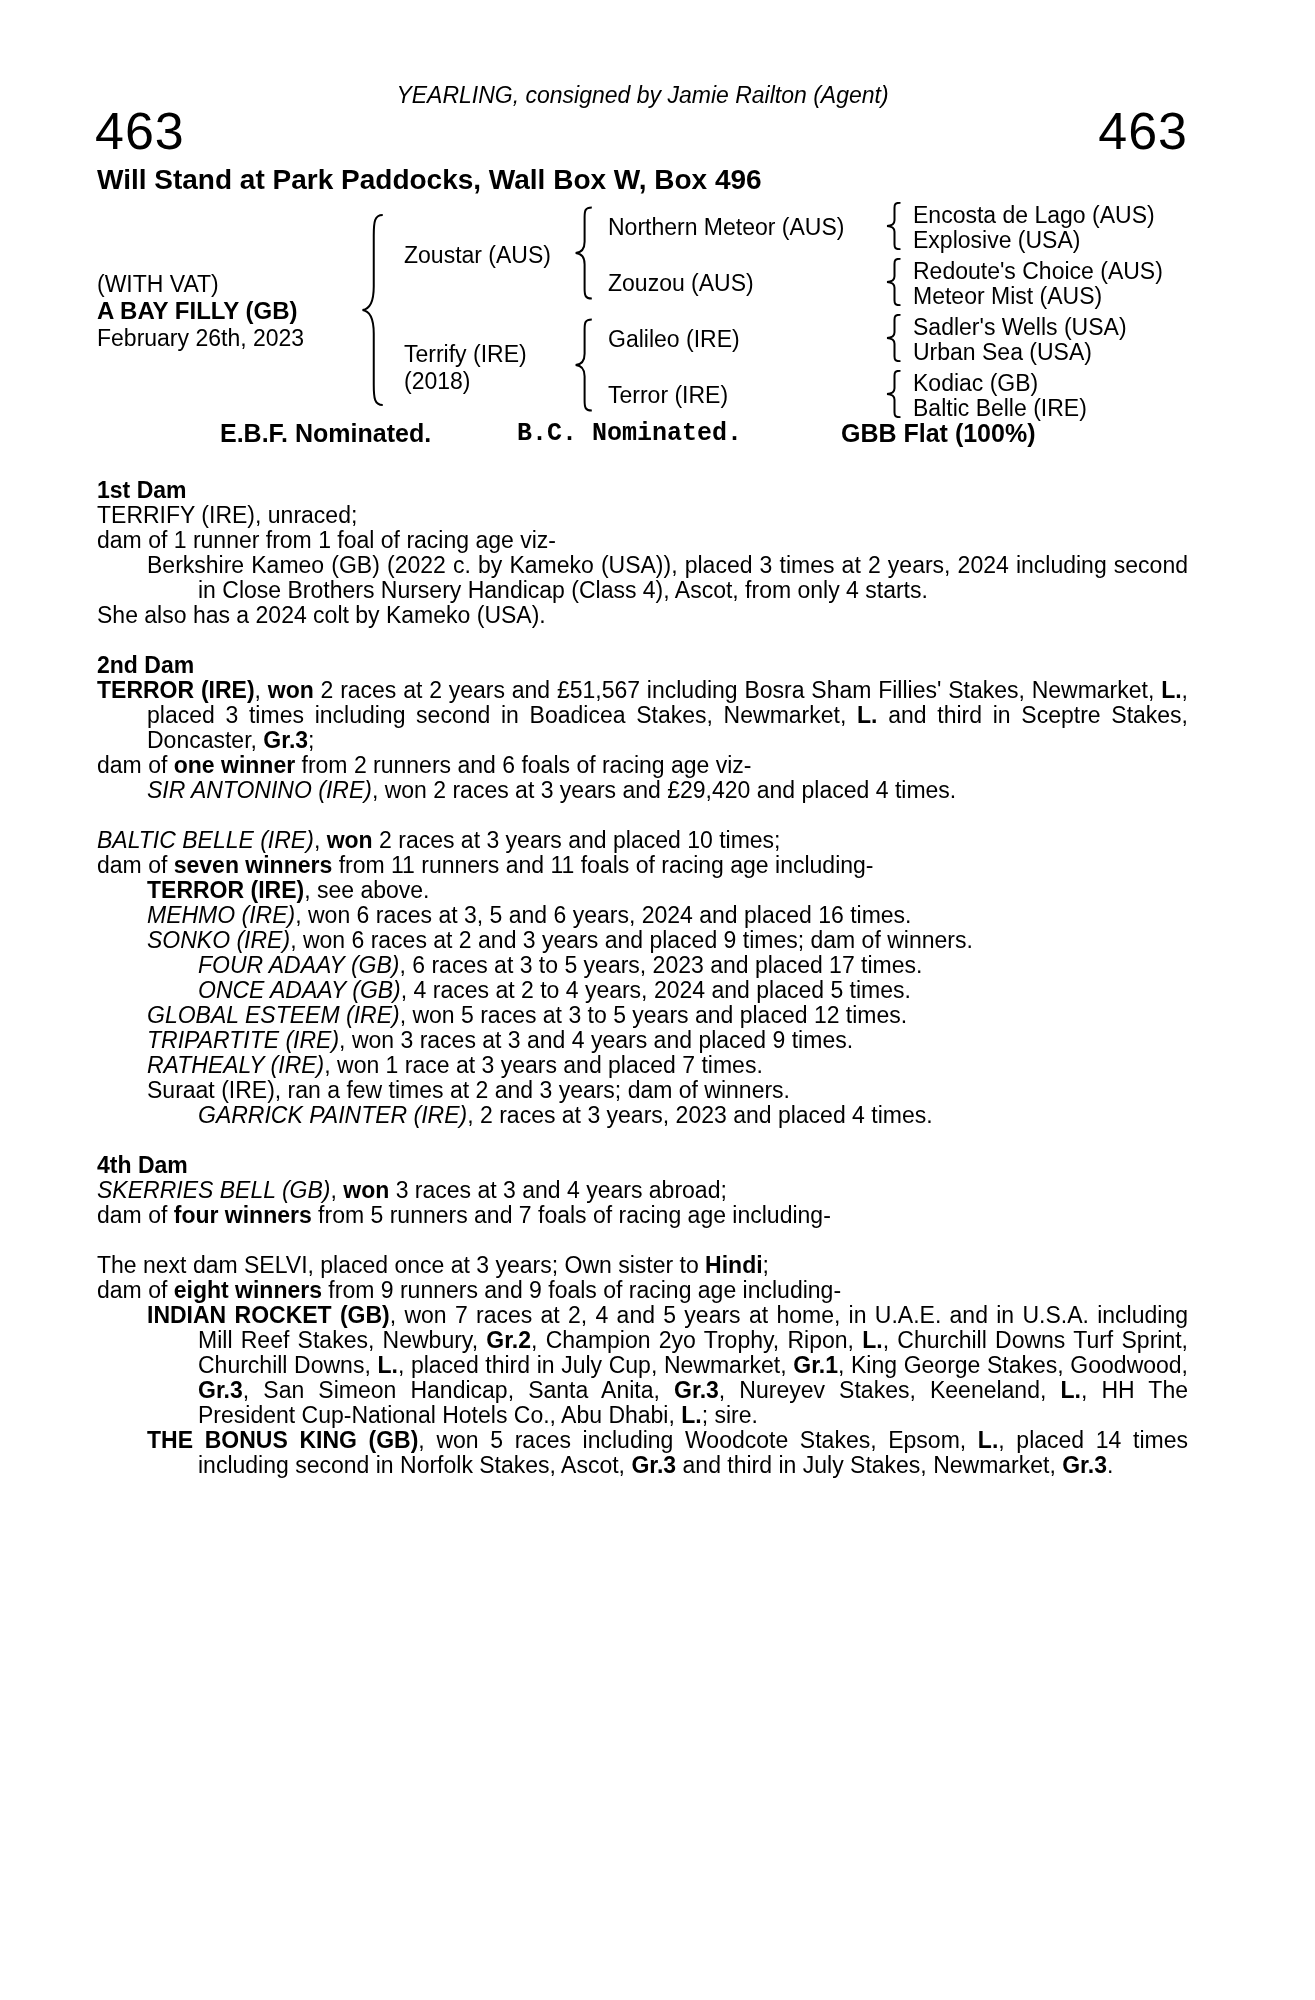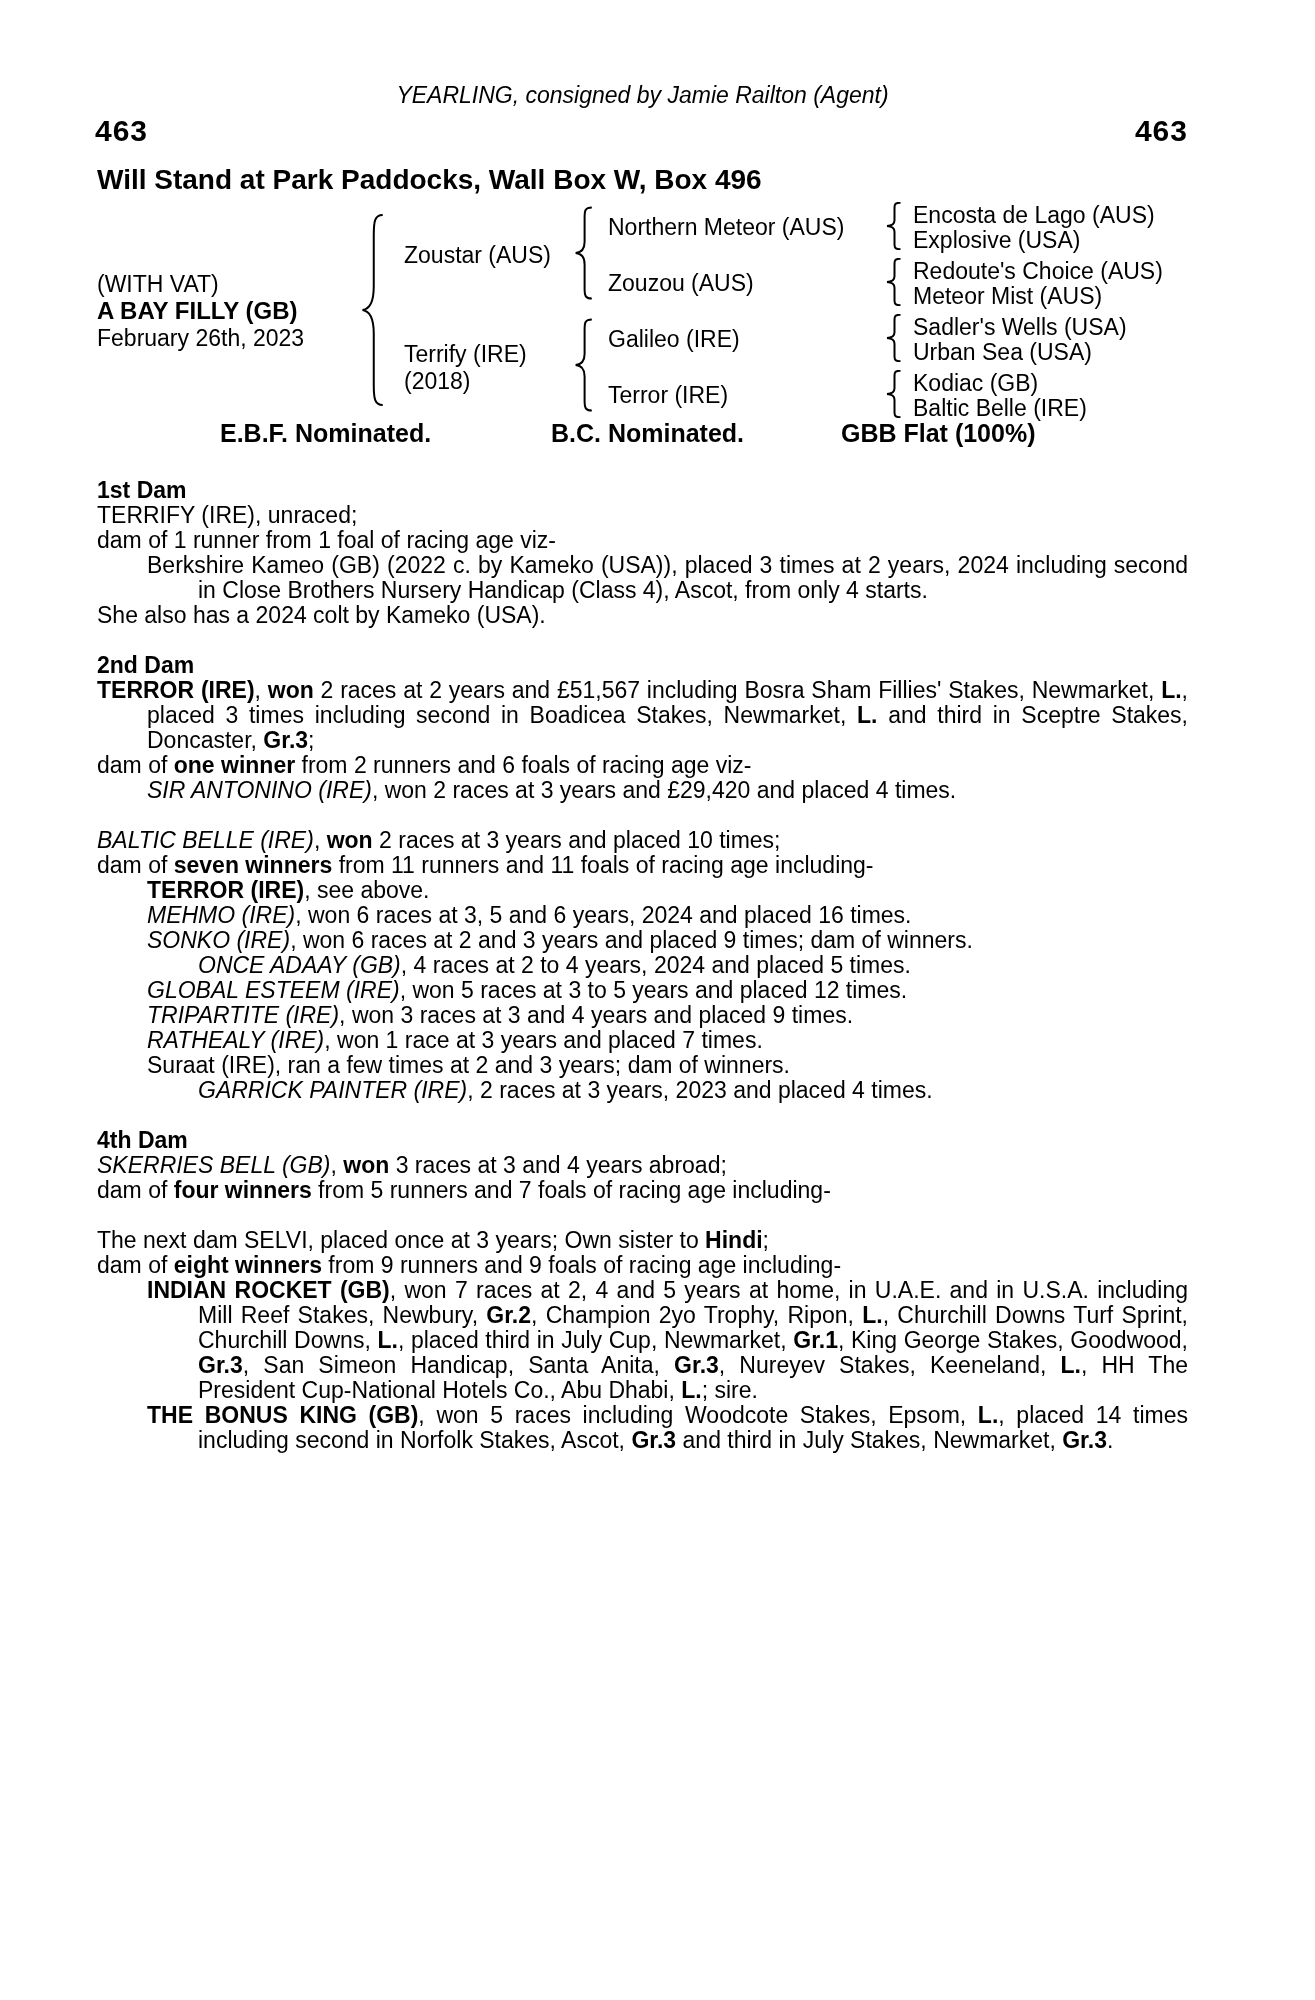--- a/index.html
+++ b/index.html
@@ -8,21 +8,21 @@
     width:1315px;
     height:1494px;
     background:#ffffff;
     color:#000;
     font-family:"Liberation Sans", sans-serif;
     overflow:hidden;
   }
   .abs{position:absolute;white-space:nowrap;}
   
   .consignor{left:97px;top:83px;width:1091px;text-align:center;font-style:italic;font-size:23px;line-height:25px;}
-  .lot{font-size:30px;font-weight:bold;line-height:42px;letter-spacing:1px;}
+  .lot{font-size:52px;font-weight:normal;line-height:42px;letter-spacing:1px;}
   .lot-left{left:95px;top:110px;}
   .lot-right{right:127px;top:110px;}
   .stand{left:97px;top:165px;font-size:28px;font-weight:bold;line-height:30px;}
   
   .ped{font-size:23px;line-height:25px;}
   .ped-vat{left:97px;top:272px;}
   .ped-name{left:97px;top:298px;font-weight:bold;font-size:24px;}
   .ped-date{left:97px;top:326px;}
   .ped-sire{left:404px;top:243px;}
   .ped-dam{left:404px;top:342px;}
@@ -44,21 +44,21 @@
   .br1{left:358px;top:212px;width:30px;height:196px;}
   .br2a{left:572px;top:206px;width:24px;height:94px;}
   .br2b{left:572px;top:318px;width:24px;height:94px;}
   .br3a{left:884px;top:202px;width:20px;height:48px;}
   .br3b{left:884px;top:258px;width:20px;height:48px;}
   .br3c{left:884px;top:314px;width:20px;height:48px;}
   .br3d{left:884px;top:370px;width:20px;height:48px;}
   
   .nom{font-size:25px;font-weight:bold;line-height:27px;}
   .nom-ebf{left:220px;top:420px;}
-  .nom-bc{left:551px;top:420px;}
+  .nom-bc{left:517px;top:420px;font-family:Liberation Mono, monospace;}
   .nom-gbb{left:841px;top:420px;}
   
   .catalog-body{
     position:absolute;left:97px;top:478px;width:1091px;
     font-size:23px;line-height:25px;
   }
   .catalog-body p{margin:0;}
   .section + .section{margin-top:25px;}
   .dam-heading{font-weight:bold;}
   .para{text-align:justify;}
@@ -153,20 +153,21 @@
         <p class="para st-p0h"><b>TERROR (IRE)</b><span>, </span><b>won</b><span> 2 races at 2 years and £51,567 including Bosra Sham Fillies' Stakes, Newmarket, </span><b>L.</b><span>, placed 3 times including second in Boadicea Stakes, Newmarket, </span><b>L.</b><span> and third in Sceptre Stakes, Doncaster, </span><b>Gr.3</b><span>;</span></p>
         <p class="para st-p0h"><span>dam of </span><b>one winner</b><span> from 2 runners and 6 foals of racing age viz-</span></p>
         <p class="para st-i1"><i>SIR ANTONINO (IRE)</i><span>, won 2 races at 3 years and £29,420 and placed 4 times.</span></p>
       </div>
       <div class="section">
         <p class="para st-p0h"><i>BALTIC BELLE (IRE)</i><span>, </span><b>won</b><span> 2 races at 3 years and placed 10 times;</span></p>
         <p class="para st-p0h"><span>dam of </span><b>seven winners</b><span> from 11 runners and 11 foals of racing age including-</span></p>
         <p class="para st-i1"><b>TERROR (IRE)</b><span>, see above.</span></p>
         <p class="para st-i1"><i>MEHMO (IRE)</i><span>, won 6 races at 3, 5 and 6 years, 2024 and placed 16 times.</span></p>
         <p class="para st-i1"><i>SONKO (IRE)</i><span>, won 6 races at 2 and 3 years and placed 9 times; dam of winners.</span></p>
+        <p class="para st-i2"><i>FOUR ADAAY (GB)</i><span>, 6 races at 3 to 5 years, 2023 and placed 17 times.</span></p>
         <p class="para st-i2"><i>ONCE ADAAY (GB)</i><span>, 4 races at 2 to 4 years, 2024 and placed 5 times.</span></p>
         <p class="para st-i1"><i>GLOBAL ESTEEM (IRE)</i><span>, won 5 races at 3 to 5 years and placed 12 times.</span></p>
         <p class="para st-i1"><i>TRIPARTITE (IRE)</i><span>, won 3 races at 3 and 4 years and placed 9 times.</span></p>
         <p class="para st-i1"><i>RATHEALY (IRE)</i><span>, won 1 race at 3 years and placed 7 times.</span></p>
         <p class="para st-i1"><span>Suraat (IRE), ran a few times at 2 and 3 years; dam of winners.</span></p>
         <p class="para st-i2"><i>GARRICK PAINTER (IRE)</i><span>, 2 races at 3 years, 2023 and placed 4 times.</span></p>
       </div>
       <div class="section">
         <p class="dam-heading">4th Dam</p>
         <p class="para st-p0h"><i>SKERRIES BELL (GB)</i><span>, </span><b>won</b><span> 3 races at 3 and 4 years abroad;</span></p>

